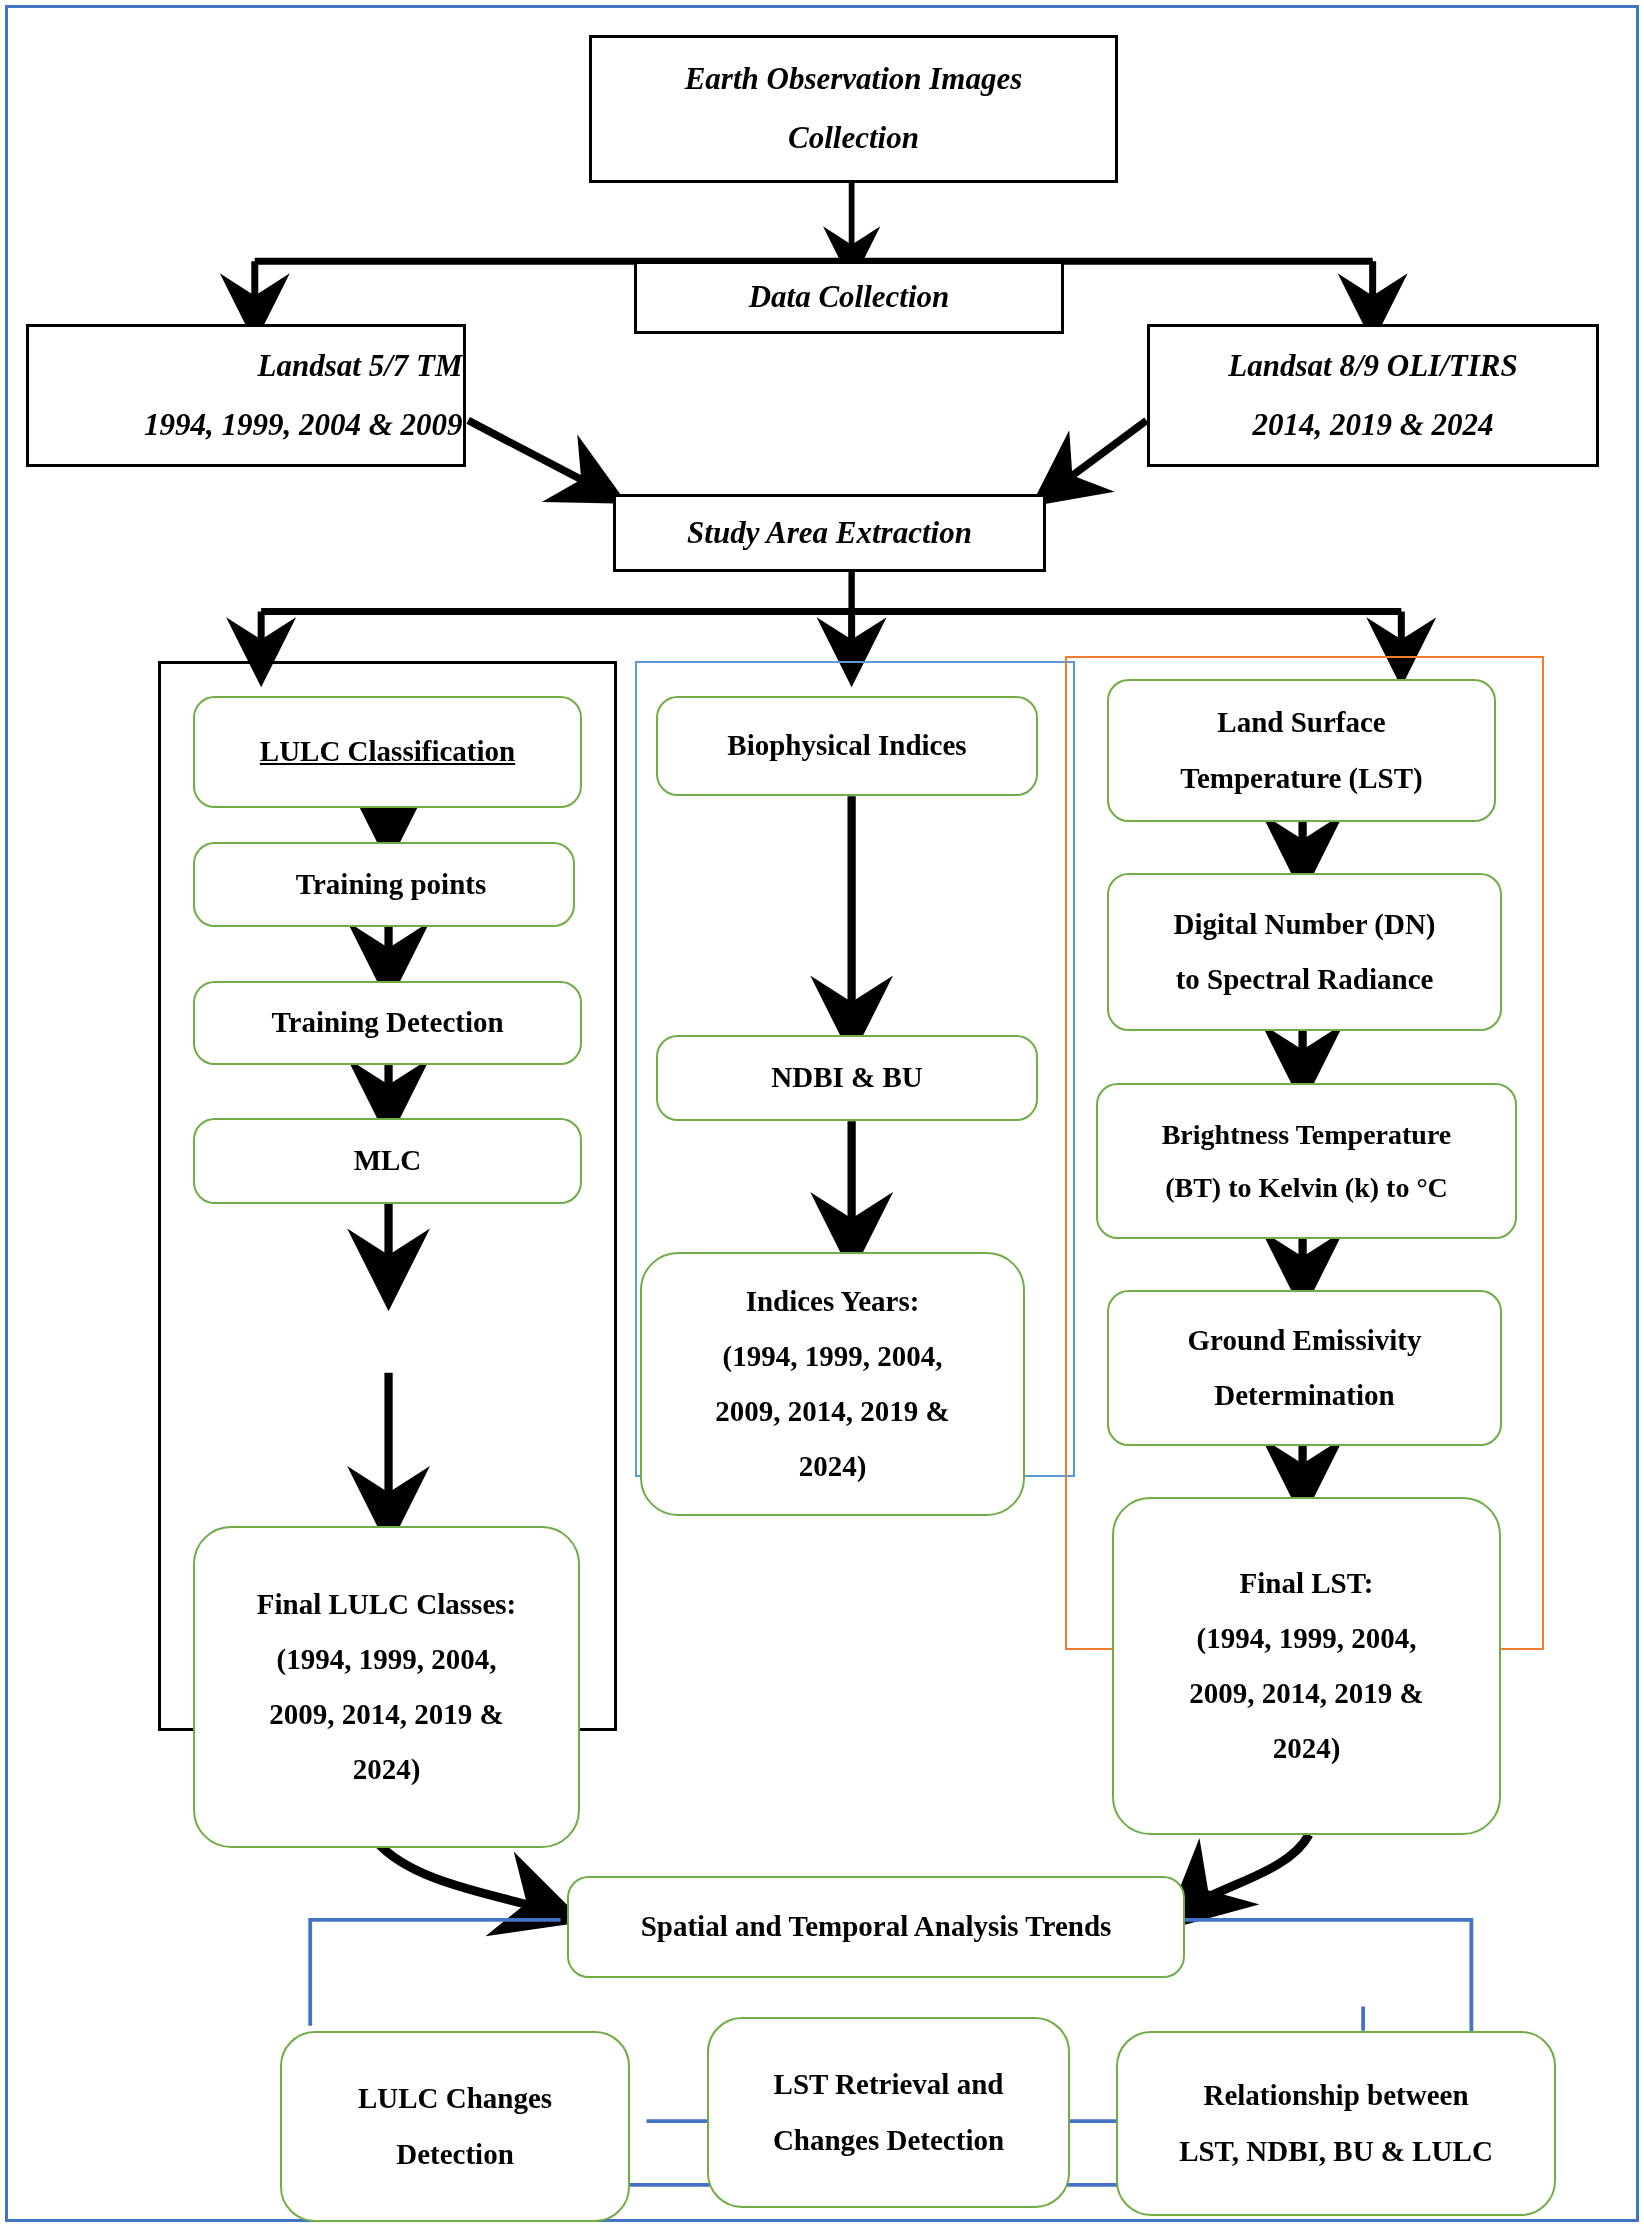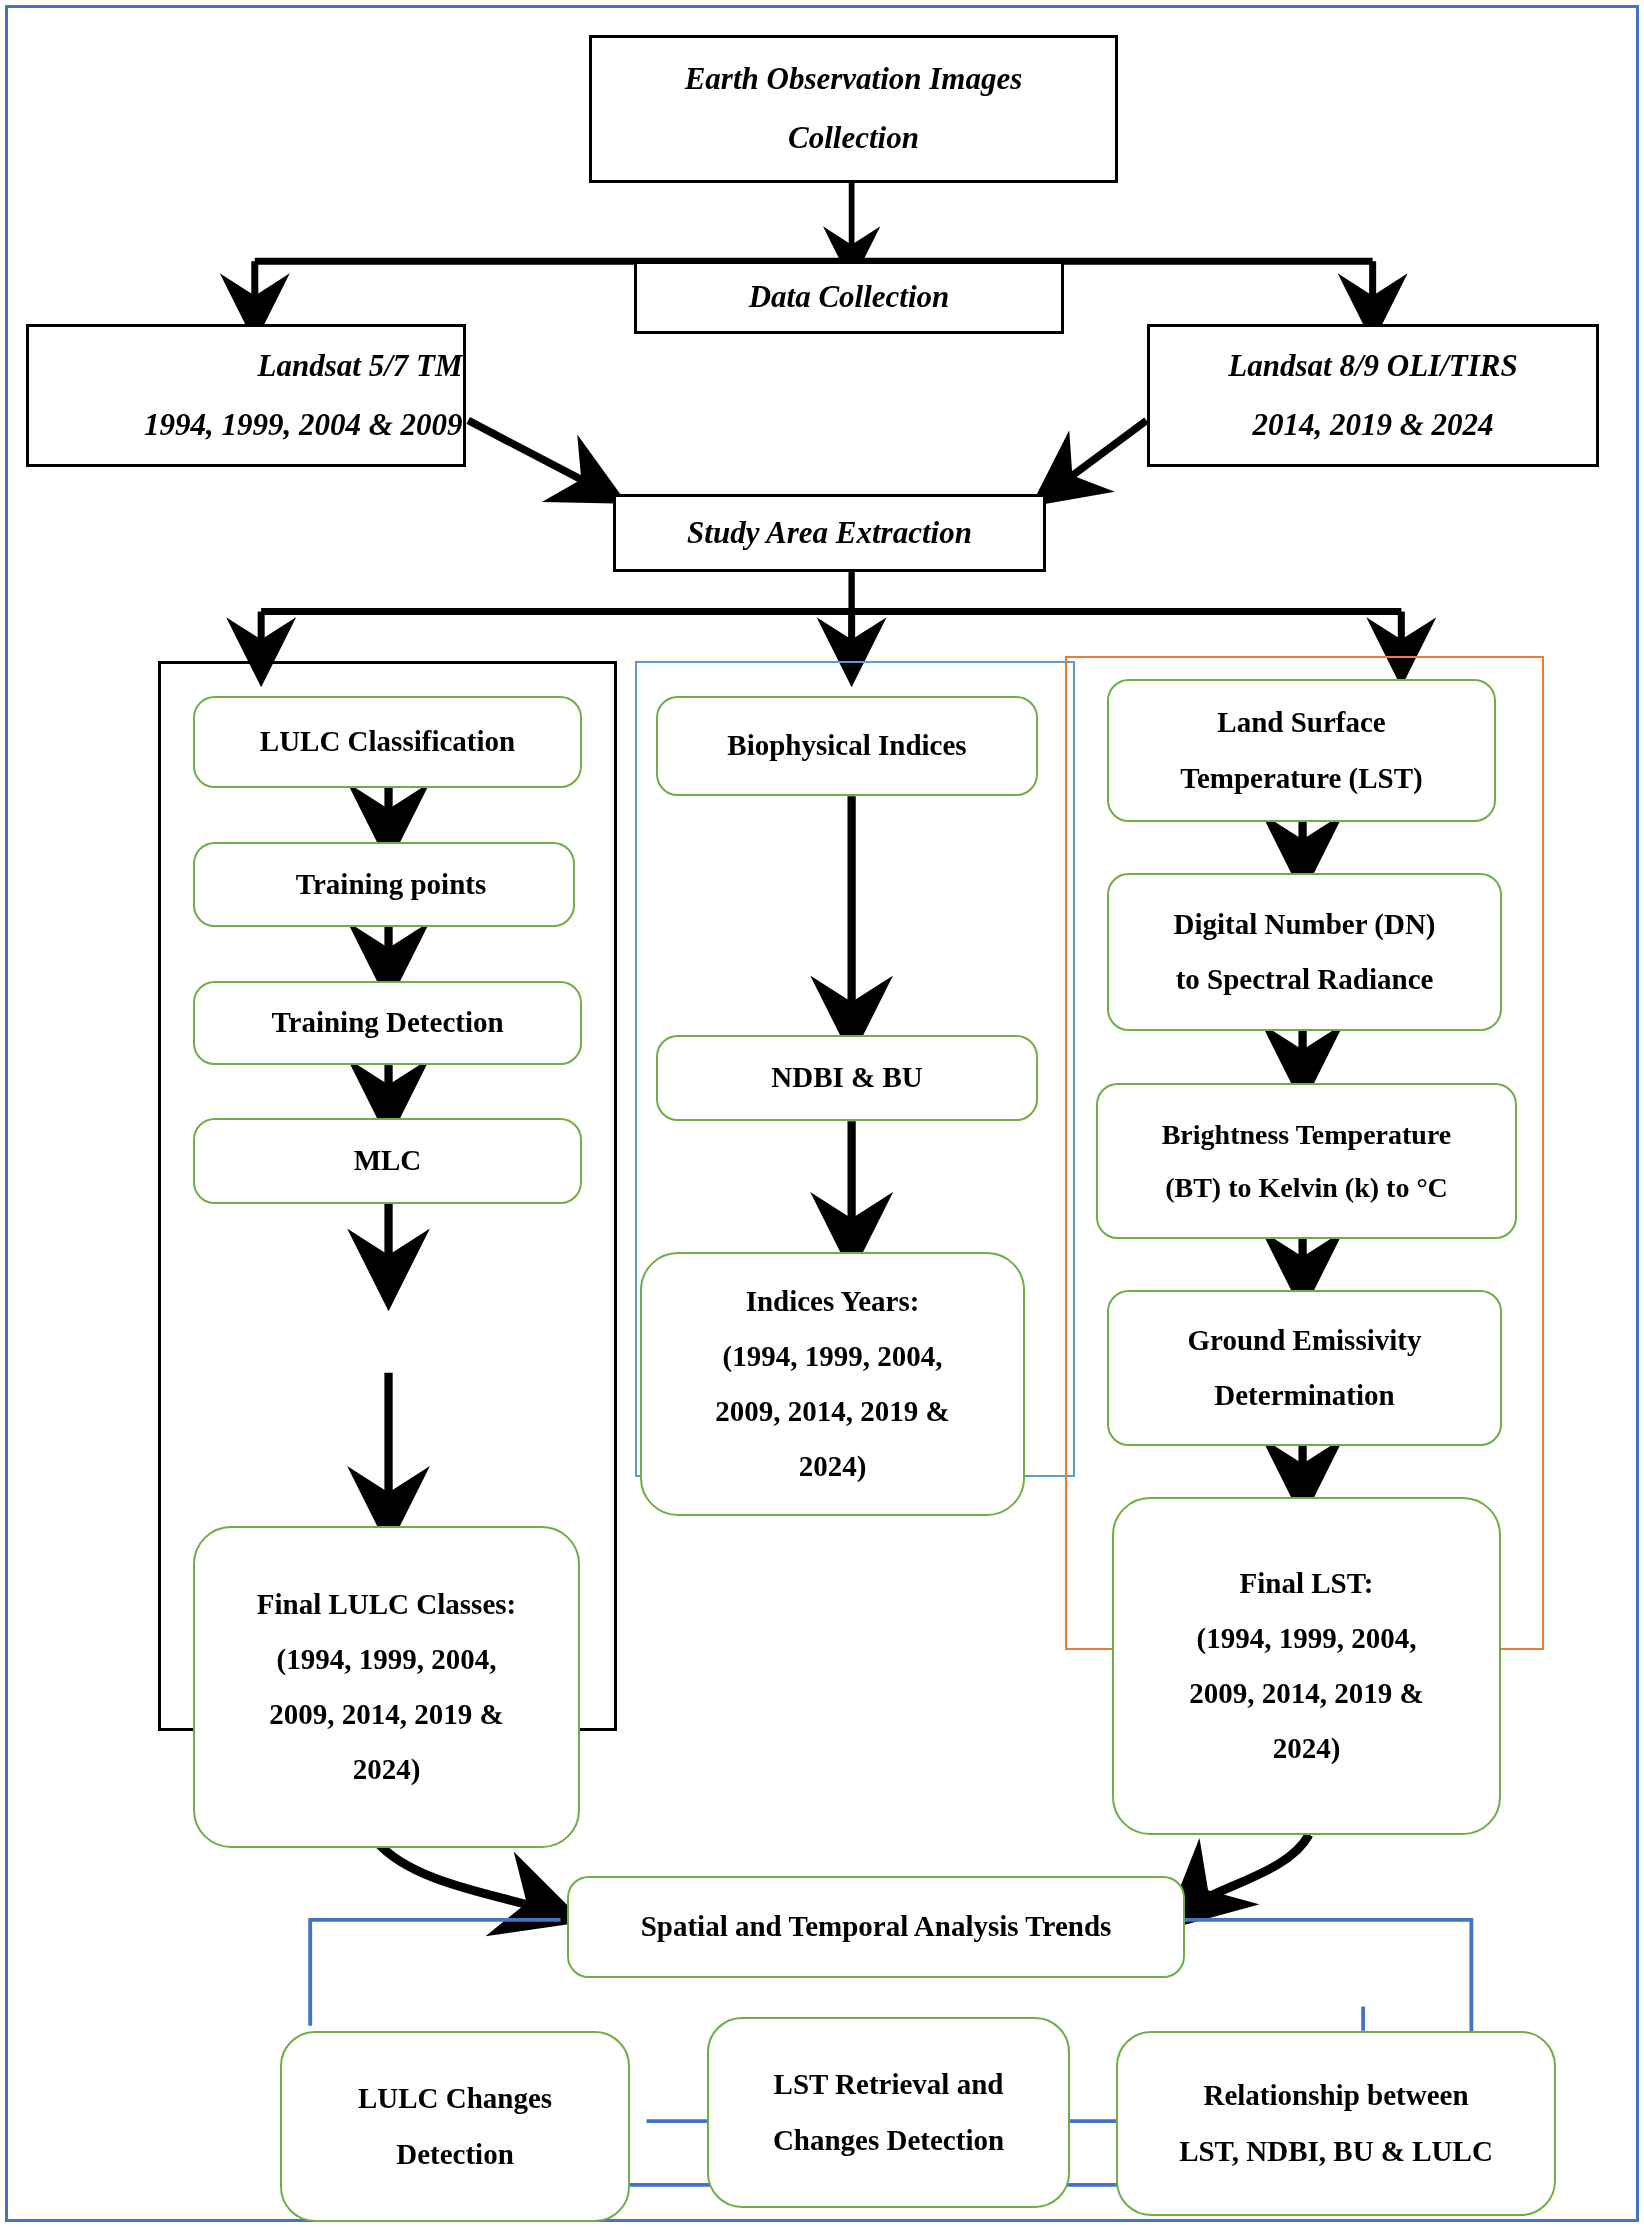--- a/index.html
+++ b/index.html
@@ -126,21 +126,21 @@
 
   <div class="node rect fs-48" style="left:1147px;top:324px;width:452px;height:143px;">
     <span class="ln">Landsat 8/9 OLI/TIRS</span>
     <span class="ln">2014, 2019 &amp; 2024</span>
   </div>
 
   <div class="node rect fs-48" style="left:613px;top:494px;width:433px;height:78px;">
     <span class="ln">Study Area Extraction</span>
   </div>
 
-  <div class="node round fs-46" style="left:193px;top:696px;width:389px;height:92px;">
+  <div class="node round fs-46" style="left:193px;top:696px;width:389px;height:112px;text-decoration:underline;">
     <span class="ln">LULC Classification</span>
   </div>
 
   <div class="node round fs-46" style="left:193px;top:842px;width:382px;height:85px;padding-left:14px;">
     <span class="ln">Training points</span>
   </div>
 
   <div class="node round fs-46" style="left:193px;top:981px;width:389px;height:84px;">
     <span class="ln">Training Detection</span>
   </div>

